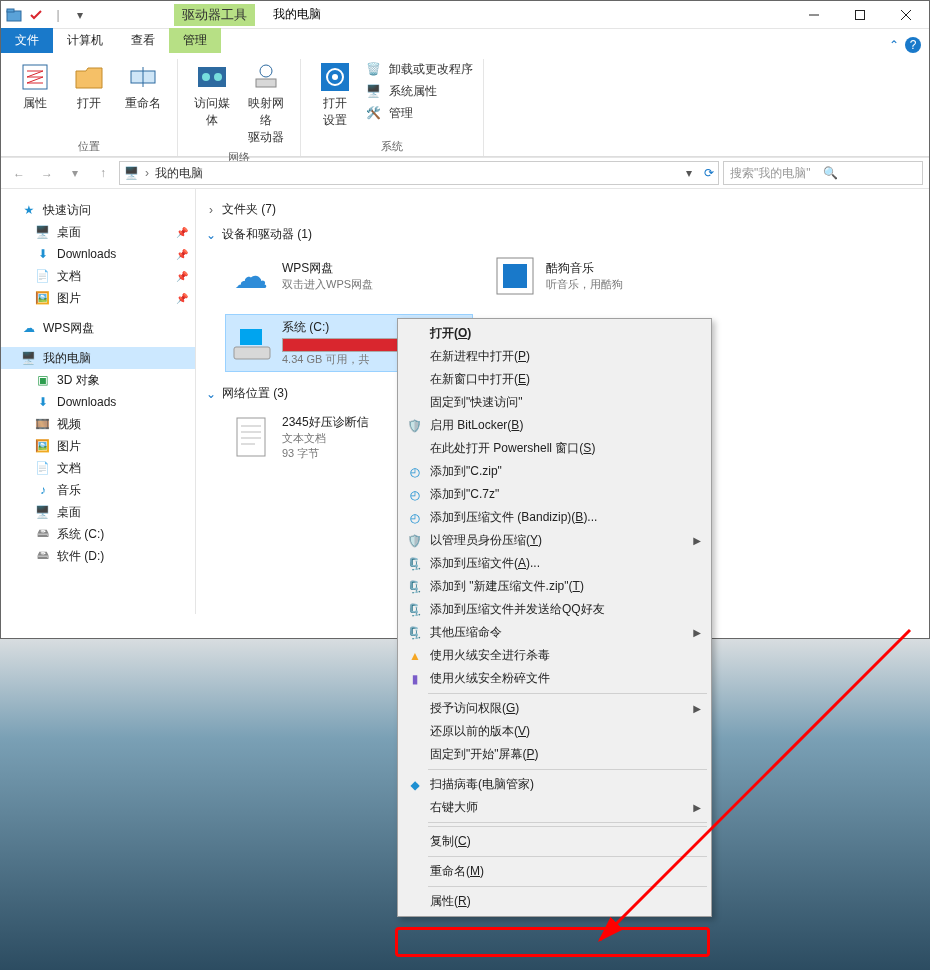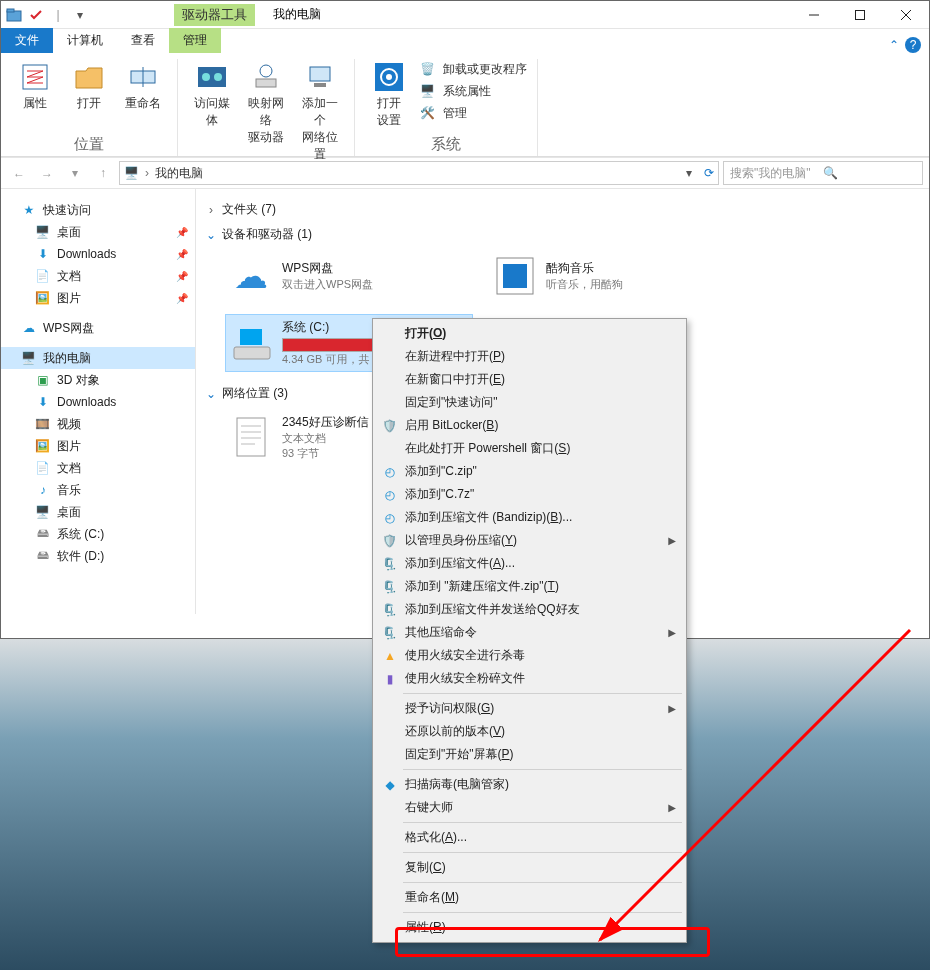--- a/index.html
+++ b/index.html
@@ -24,21 +24,21 @@
 .tabs-row .help-area{ margin-left:auto; display:flex; align-items:center; gap:6px; padding-right:8px; color:#1979ca;}
 
 
 .ribbon { height: 104px; background:#fff; border-bottom:1px solid #ddd; display:flex; padding-top:6px; }
 .ribbon-group { border-right:1px solid #e5e5e5; padding: 0 10px 2px 10px; display:flex; flex-direction:column; align-items:center; }
 .ribbon-group-row { display:flex; gap:6px; align-items:flex-start; }
 .ribbon-btn { display:flex; flex-direction:column; align-items:center; gap:2px; padding:2px 4px; font-size:11px; color:#333; text-align:center; width:48px;}
 .ribbon-btn .ico { width:32px; height:32px; display:flex; align-items:center; justify-content:center; color:#e8a33d;}
 .ribbon-small { display:flex; align-items:center; gap:6px; font-size:11px; color:#333; padding:1px 0; }
 .ribbon-small .ico{width:18px;height:18px;display:flex;align-items:center;justify-content:center;}
-.ribbon-group-label { font-size:15px; color:#666; margin-top:auto; padding-top:2px;}
+.ribbon-group-label { font-size:11px; color:#666; margin-top:auto; padding-top:2px;}
 
 
 .navbar { height: 32px; border-top:1px solid #e5e5e5; border-bottom:1px solid #e5e5e5; display:flex; align-items:center; padding:0 6px; gap:4px;}
 .nav-arrow { width:24px; height:24px; display:flex; align-items:center; justify-content:center; color:#999; }
 .addr-box { flex:1; height:24px; border:1px solid #ccc; display:flex; align-items:center; padding:0 4px; gap:6px; background:#fff;}
 .addr-box .crumb { font-size:12px; color:#333; display:flex; align-items:center; gap:4px;}
 .search-box { width:200px; height:24px; border:1px solid #ccc; display:flex; align-items:center; padding:0 6px; color:#999; }
 .search-box span{ flex:1; }
 
 
@@ -63,21 +63,21 @@
 .item-tile.selected{ background:#cce8ff; outline:1px solid #99d1ff;}
 .drive-bar{ width:140px; height:14px; border:1px solid #aaa; margin-top:2px; position:relative; background:#eee;}
 .drive-bar .fill{ position:absolute; left:0; top:0; bottom:0; background:#d9262e;}
 .drive-bar.blue .fill{ background:#26a0da;}
 
 
 .statusbar{ height:24px; border-top:1px solid #e5e5e5; display:flex; align-items:center; padding:0 8px; font-size:11px; color:#444; gap:16px; background:#fff;}
 .statusbar .view-btns{ margin-left:auto; display:flex; gap:4px; color:#1979ca;}
 
 
-.context-menu{ position:absolute; left:372px; top:318px; width:315px; background:#f0f0f0; border:1px solid #a0a0a0; box-shadow:3px 3px 6px rgba(0,0,0,0.25); padding:3px 2px; z-index:50;}
+.context-menu{ position:absolute; left:397px; top:318px; width:315px; background:#f0f0f0; border:1px solid #a0a0a0; box-shadow:3px 3px 6px rgba(0,0,0,0.25); padding:3px 2px; z-index:50;}
 .cm-item{ display:flex; align-items:center; height:23px; padding:0 24px 0 30px; font-size:12px; color:#222; position:relative;}
 .cm-item .ico{ position:absolute; left:6px; width:18px; height:18px; display:flex; align-items:center; justify-content:center; }
 .cm-item .arrow{ position:absolute; right:8px; color:#555; font-size:10px;}
 .cm-sep{ height:1px; background:#d0d0d0; margin:3px 2px 3px 28px;}
 .cm-highlight{ position:absolute; left:395px; top:927px; width:315px; height:30px; border:3px solid #ff0000; border-radius:4px; z-index:60; pointer-events:none;}
 
 
 .annotation-arrow{ position:absolute; left:590px; top:620px; z-index:55; pointer-events:none;}
 .desktop-strip{ position:absolute; top:639px; left:0; right:0; height:331px; background:linear-gradient(180deg,#d8dde0 0,#7aa0b5 30%,#2c4c61 100%);}
 
@@ -189,30 +189,20 @@
         <div class="ribbon-btn">
           <span class="ico">
               <svg width="32" height="32">
                 <rect x="6" y="18" width="20" height="8" fill="#d8d8d8" stroke="#888"></rect>
                 <circle cx="16" cy="10" r="6" fill="none" stroke="#2d6aa0"></circle>
               </svg>
             </span>
           <span style="white-space:pre-line">映射网络
 驱动器</span>
         </div>
-        <div class="ribbon-btn">
-          <span class="ico">
-              <svg width="32" height="32">
-                <rect x="6" y="6" width="20" height="14" fill="#cfe6f7" stroke="#2d6aa0"></rect>
-                <rect x="10" y="22" width="12" height="4" fill="#888"></rect>
-              </svg>
-            </span>
-          <span style="white-space:pre-line">添加一个
-网络位置</span>
-        </div>
       </div>
       <div class="ribbon-group-label">网络</div>
     </div>
 
     <div class="ribbon-group">
       <div class="ribbon-group-row">
         <div class="ribbon-btn">
           <span class="ico">
               <svg width="32" height="32">
                 <rect x="2" y="2" width="28" height="28" fill="#1979ca"></rect>
@@ -495,23 +485,20 @@
   <div class="cm-sep"></div>
   <div class="cm-item">
       <span class="ico" style="color:#1e90d2">◆</span>
       <span>扫描病毒(电脑管家)</span>
     </div>
   <div class="cm-item">
       <span>右键大师</span>
       <span class="arrow">▶</span>
     </div>
   <div class="cm-sep"></div>
-  <div class="cm-item">
-      <span>格式化(<u>A</u>)...</span>
-    </div>
   <div class="cm-sep"></div>
   <div class="cm-item">
       <span>复制(<u>C</u>)</span>
     </div>
   <div class="cm-sep"></div>
   <div class="cm-item">
       <span>重命名(<u>M</u>)</span>
     </div>
   <div class="cm-sep"></div>
   <div class="cm-item">

